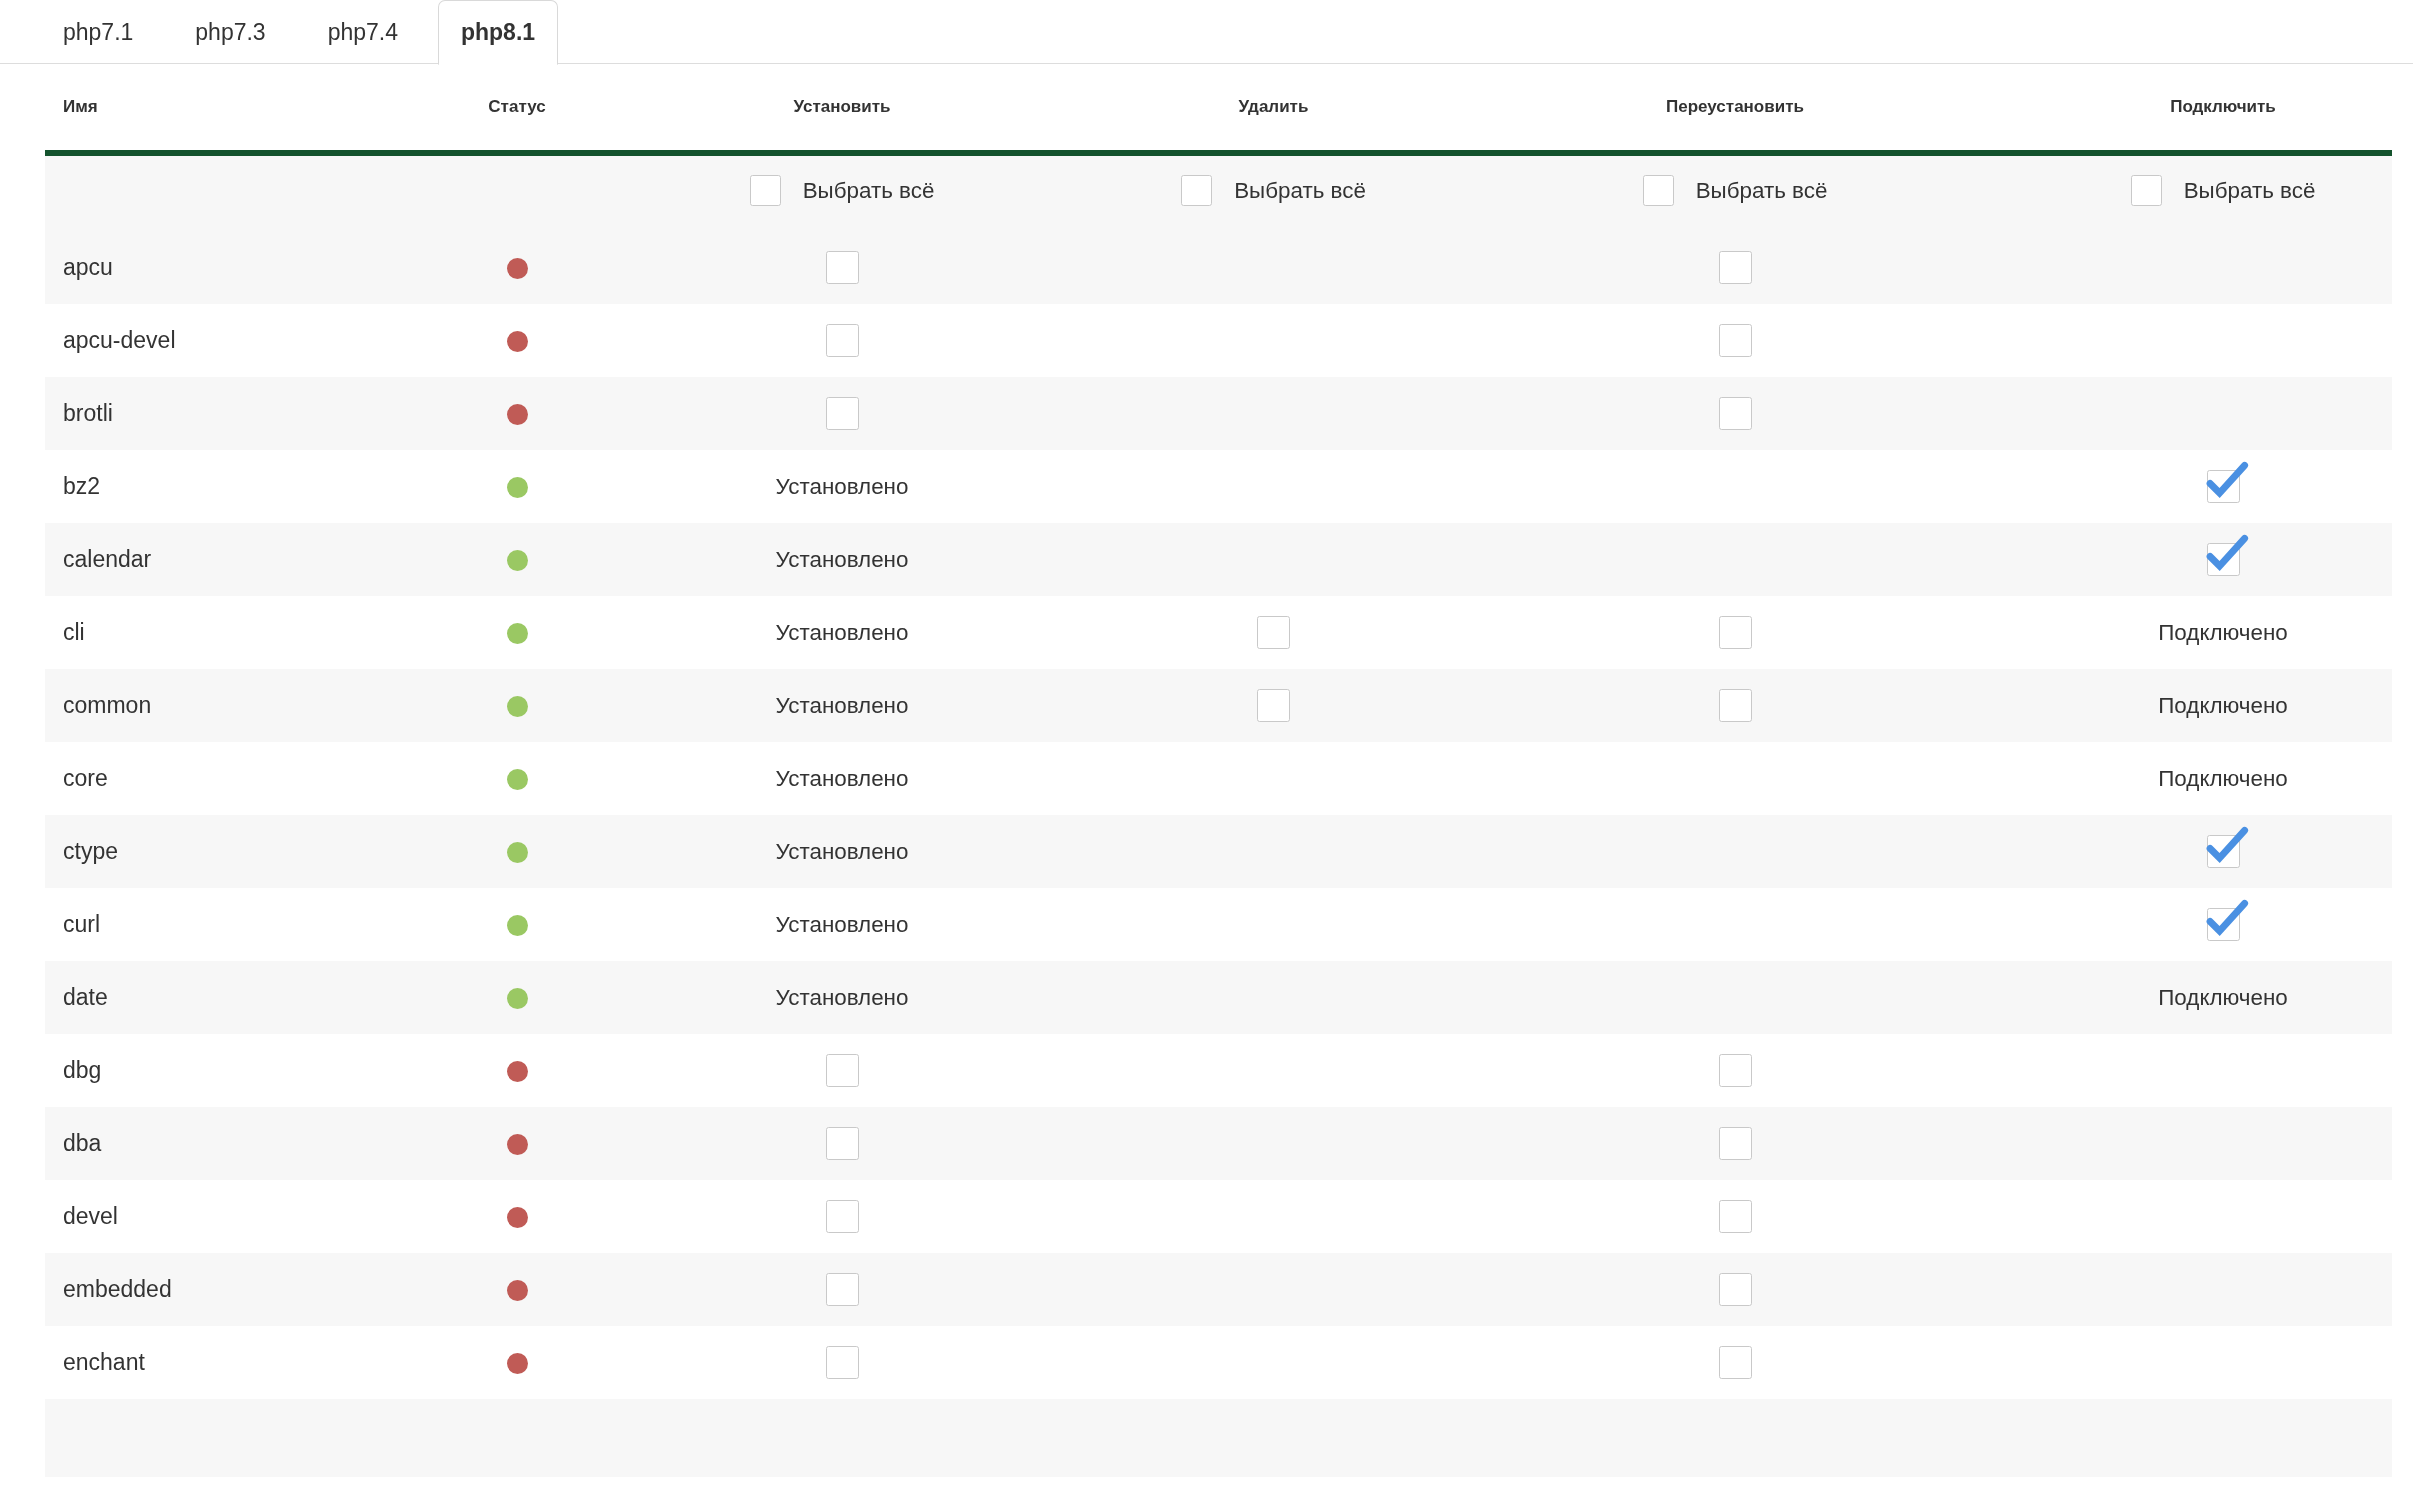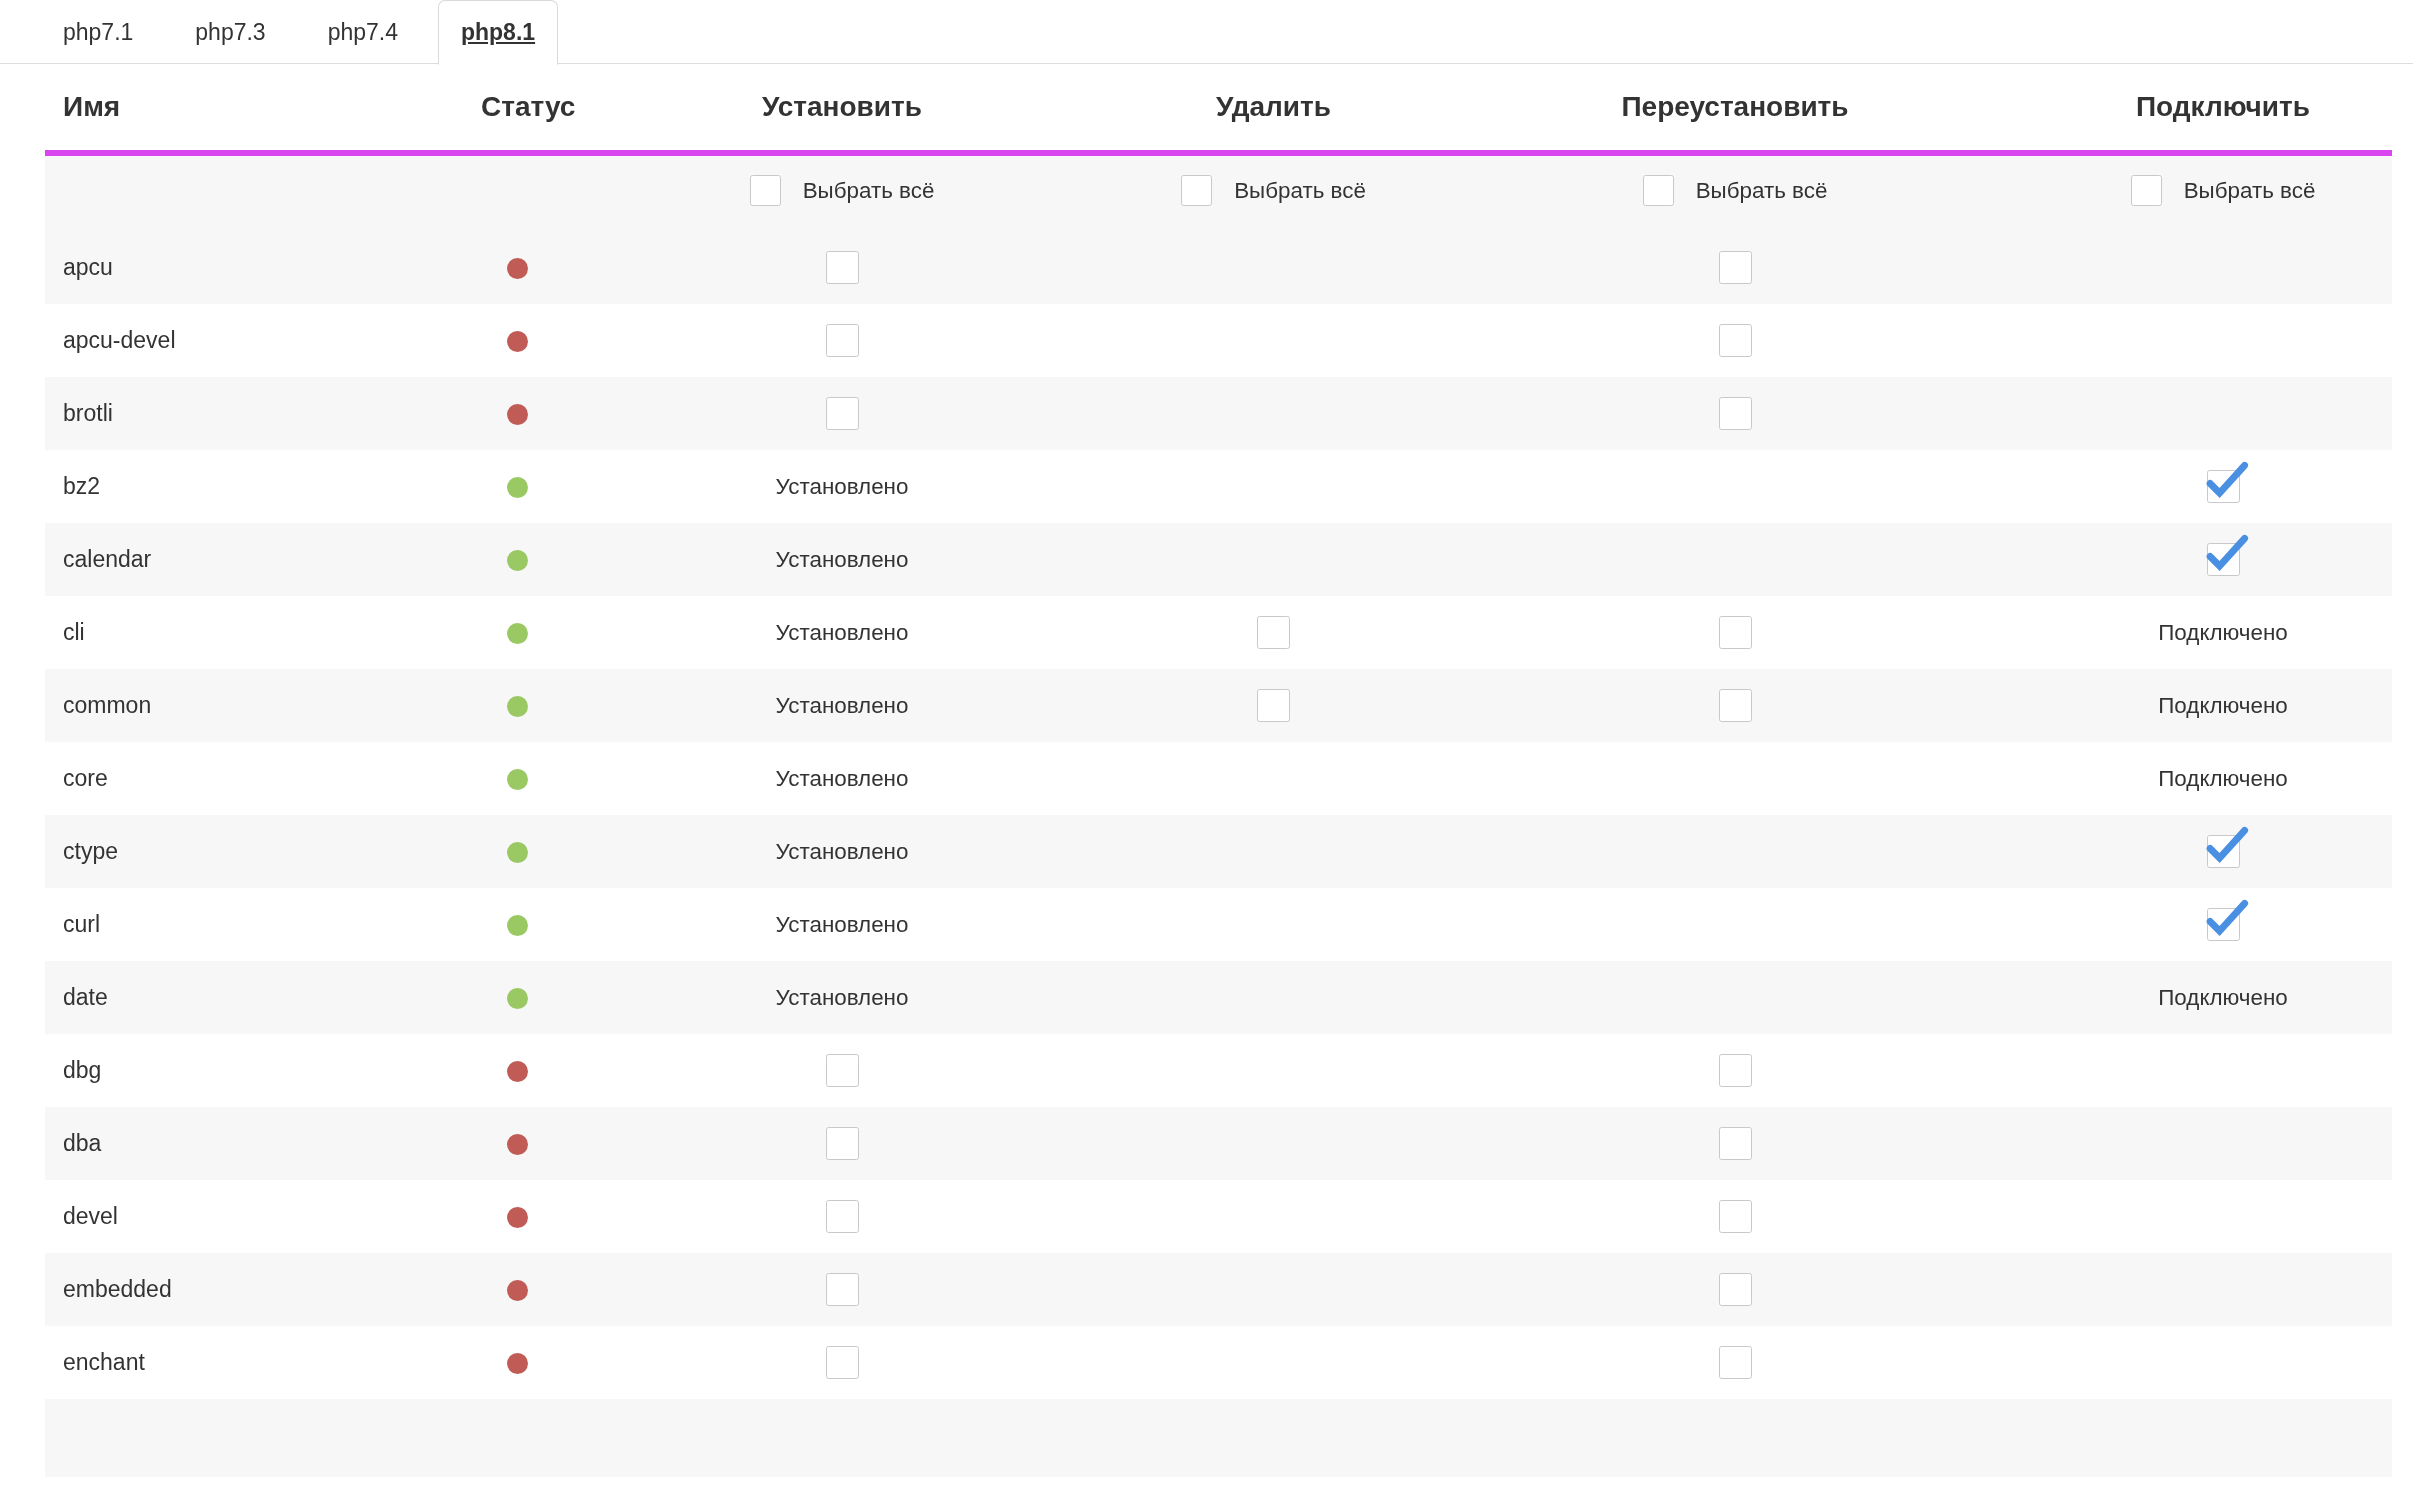--- a/index.html
+++ b/index.html
@@ -32,36 +32,35 @@
     white-space: nowrap;
   }
   .tab.active {
     font-weight: 700;
     background: #fff;
     border: 1.7px solid #d9d9d9;
     border-bottom: 1.7px solid #fff;
     border-radius: 7px 7px 0 0;
     margin-bottom: -1.7px;
     height: 65px;
-    text-decoration: underline;
   }
   
   table.ext-table {
     width: 2346px;
     margin-left: 45px;
     border-collapse: collapse;
     table-layout: fixed;
   }
   th {
-    font-size: 28px;
+    font-size: 17px;
     font-weight: 700;
     color: #333;
     text-align: center;
     height: 89px;
-    border-bottom: 6px solid #d946ef;
+    border-bottom: 6px solid #14532d;
     padding: 0;
     vertical-align: middle;
   }
   th.col-name { text-align: left; padding-left: 18px; }
   td {
     padding: 0;
     text-align: center;
     vertical-align: middle;
     font-size: 22.4px;
     color: #333;

